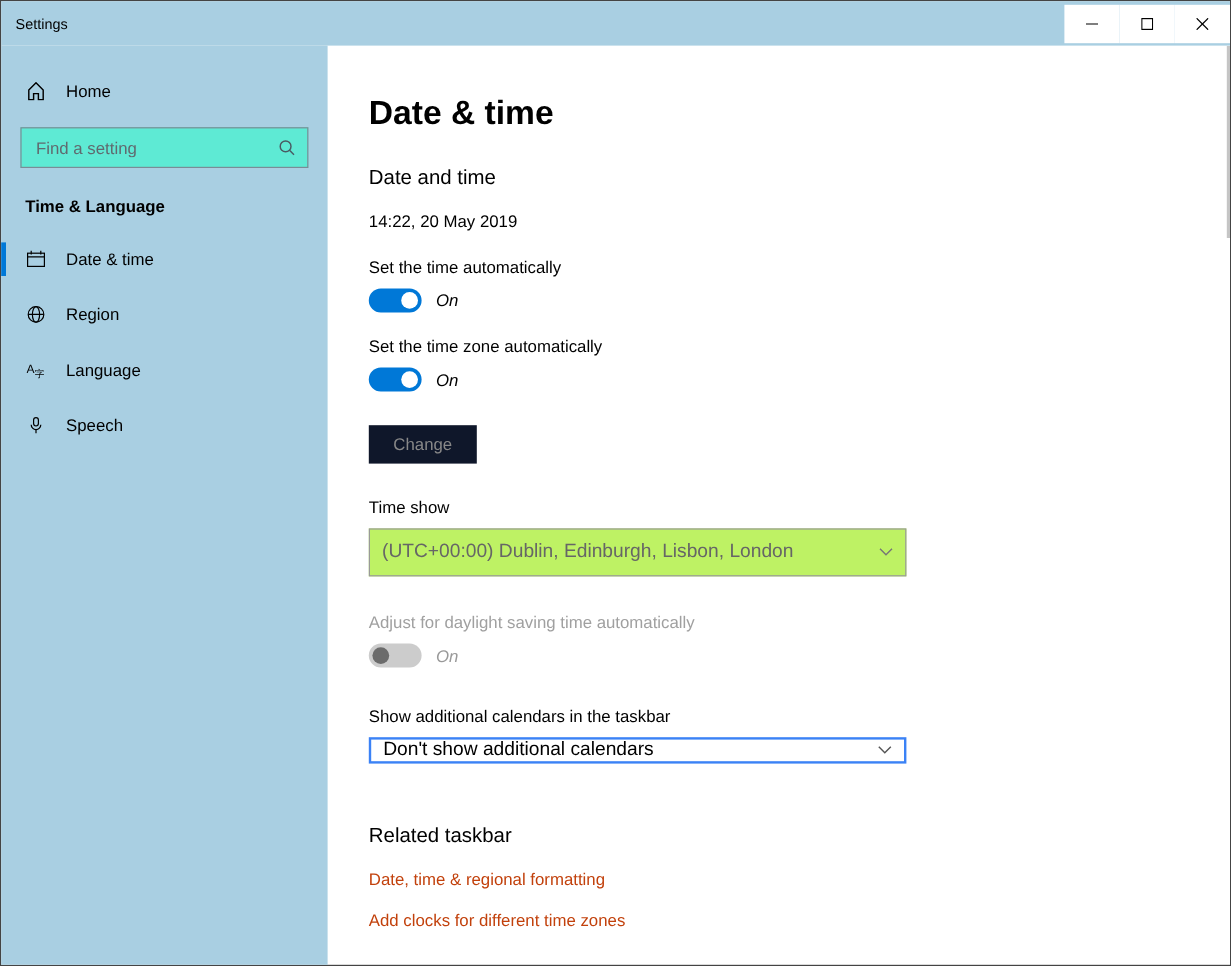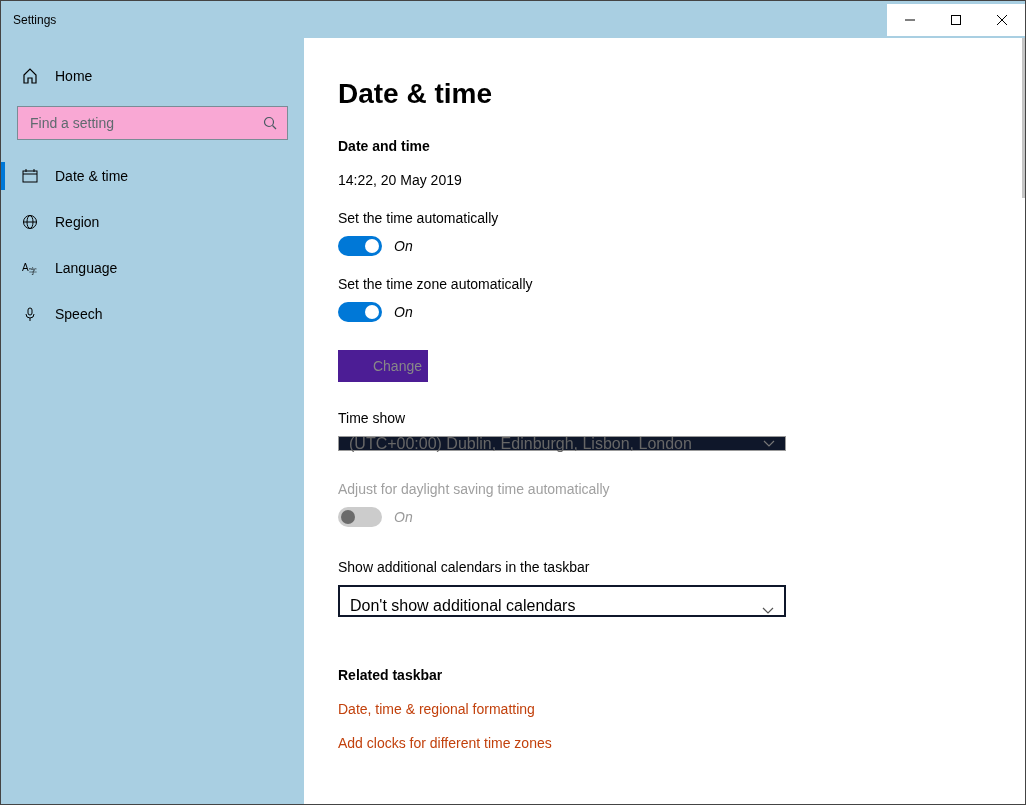--- a/index.html
+++ b/index.html
@@ -22,36 +22,36 @@
   .titlebar .caption-buttons .btn {
     width:46px; height:32px; display:flex;
     align-items:center; justify-content:center;
     color:#000;
     background:#fff;
   }
   .body {
     flex:1; display:flex; min-height:0;
   }
   .sidebar {
-    width:303px; background:#a9cfe2;
+    width:272px; background:#a9cfe2;
     padding:24px 16px 0 16px;
     display:flex; flex-direction:column;
     font-size:14px;
     color:#000;
   }
   .home-row {
     display:flex; align-items:center; gap:16px;
     padding:6px 4px;
     cursor:pointer;
   }
   .home-row .icon { width:18px; display:flex; justify-content:center;}
   .search {
     margin-top:16px;
     border:1px solid #7a8c96;
-    background:#f9a8d4;
+    background:#5eead4;
     height:34px;
     display:flex; align-items:center;
     padding:0 10px;
   }
   .search input {
     flex:1; border:none; background:transparent;
     font-size:14px; outline:none;
     color:#333;
   }
   .search input::placeholder { color:#606a6f; }
@@ -75,21 +75,21 @@
     flex:1; padding:40px 0 40px 34px;
     overflow:auto;
     position:relative;
   }
   .main::-webkit-scrollbar{width:4px;}
   .main h1 {
     font-weight:600; font-size:28px; letter-spacing:0;
     margin:0 0 28px 0;
   }
   .main h2 {
-    font-weight:700; font-size:14px;
+    font-weight:400; font-size:17px;
     margin:0 0 18px 0;
   }
   .current-time { font-size:14px; margin-bottom:22px;}
   .setting-block { margin-bottom:20px; }
   .setting-label { font-size:14px; margin-bottom:10px;}
   .setting-label.disabled { color:#a0a0a0; }
   .toggle-row { display:flex; align-items:center; gap:12px;font-style:italic;}
   .toggle {
     width:44px; height:20px; border-radius:10px; position:relative;
     cursor:pointer;
@@ -104,36 +104,34 @@
   }
   .toggle.off::after{
     content:""; position:absolute; left:3px; top:3px;
     width:14px;height:14px;border-radius:50%;background:#6b6b6b;
   }
   .toggle.disabled { cursor:default; }
   .toggle-state { font-size:14px;}
   .change-btn {
     margin-top:8px;
     width:90px; height:32px;
-    border:none; background:#4c1d95; color:#888;
+    border:none; background:#0f172a; color:#888;
     font-size:14px;
-    text-align:right;
   }
   .combo {
-    width:448px; height:15px;
+    width:448px; height:40px;
     border:1px solid #999;
-    background:#0f172a;
+    background:#bef264;
     display:flex; align-items:center; justify-content:space-between;
     padding:0 10px; color:#666;
     margin-top:8px;
   }
   .combo.enabled {
-    background:#fff; border:2px solid #0f172a; color:#000;
-    height:32px;
-    align-items:flex-end;
+    background:#fff; border:2px solid #3b82f6; color:#000;
+    height:22px;
   }
   .combo .chev { font-size:12px; color:#666;}
   .link { color:#c2410c; font-size:14px; margin-bottom:18px; cursor:pointer;}
   .scroll-indicator{
     position:absolute; right:0; top:0; width:3px; height:160px; background:#c5c5c5;
   }
   svg { display:block; }
 </style>
 </head>
 <body>
@@ -176,20 +174,21 @@
       <div class="search">
         <input placeholder="Find a setting" style="">
         <span class="icon">
           <svg width="14" height="14" viewBox="0 0 14 14">
               <circle cx="6" cy="6" r="4.5" fill="none" stroke="#4a5a62" stroke-width="1.2"></circle>
               <line x1="9.5" y1="9.5" x2="13" y2="13" stroke="#4a5a62" stroke-width="1.2"></line>
             </svg>
         </span>
       </div>
 
+      <div class="section-title">Time &amp; Language</div>
 
       <div class="nav">
         <div class="nav-item selected">
           <span class="icon">
             <svg width="16" height="16" viewBox="0 0 16 16">
                 <rect x="1" y="3" width="14" height="11" fill="none" stroke="#000"></rect>
                 <line x1="1" y1="6" x2="15" y2="6" stroke="#000"></line>
                 <line x1="4" y1="1" x2="4" y2="4" stroke="#000"></line>
                 <line x1="12" y1="1" x2="12" y2="4" stroke="#000"></line>
               </svg>

